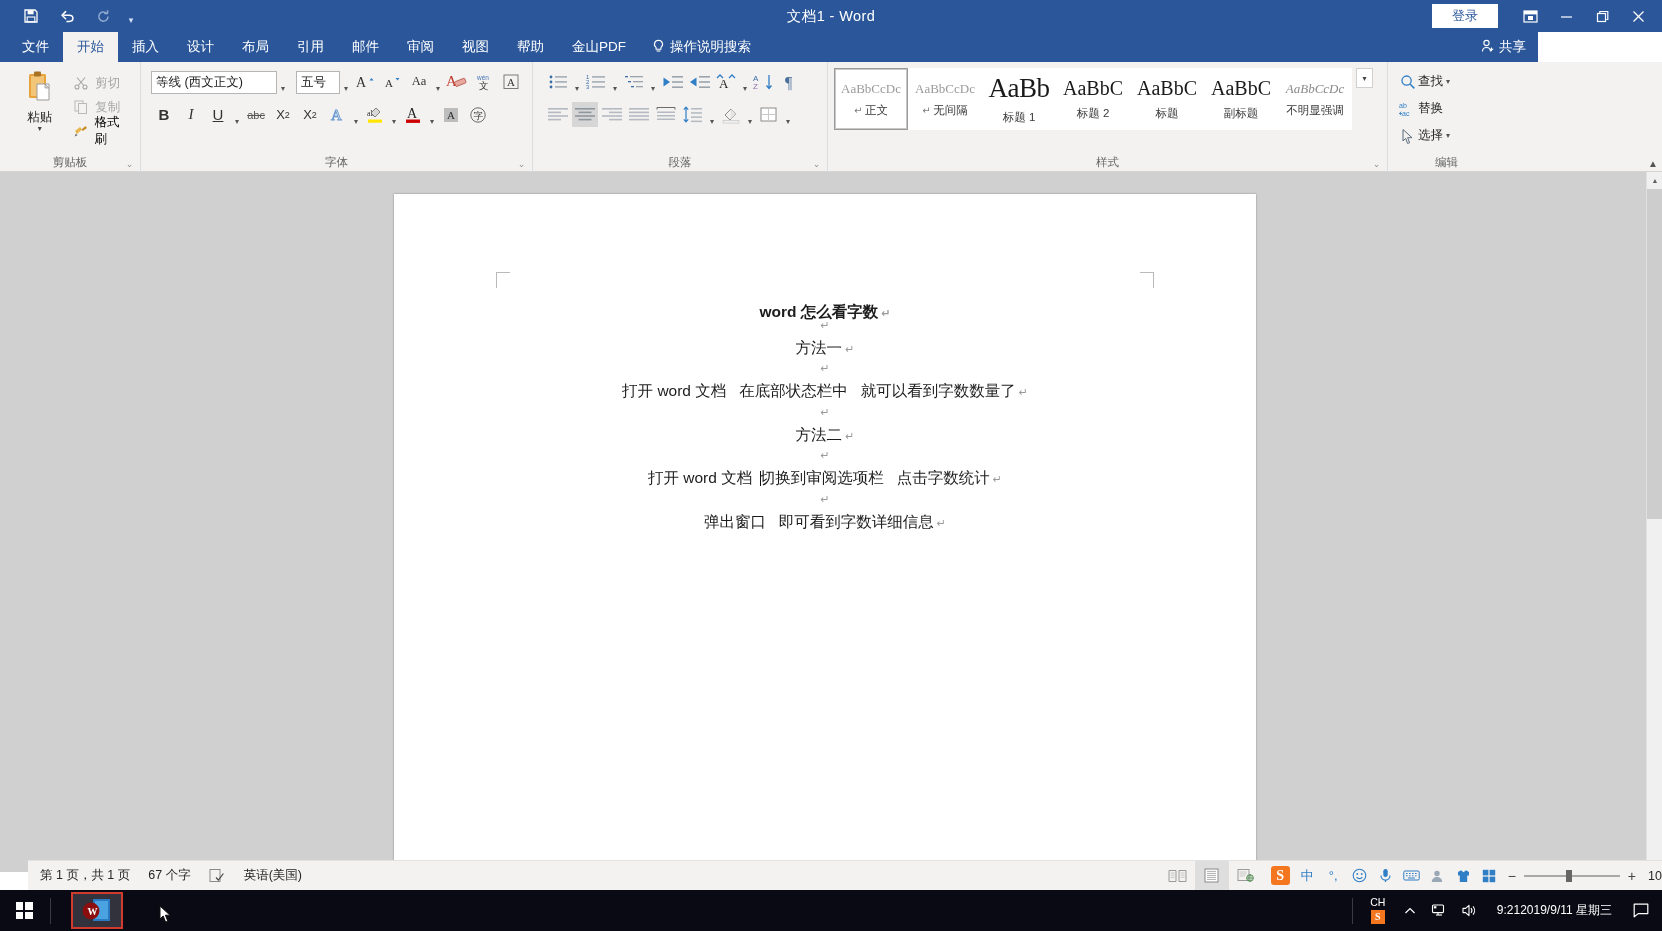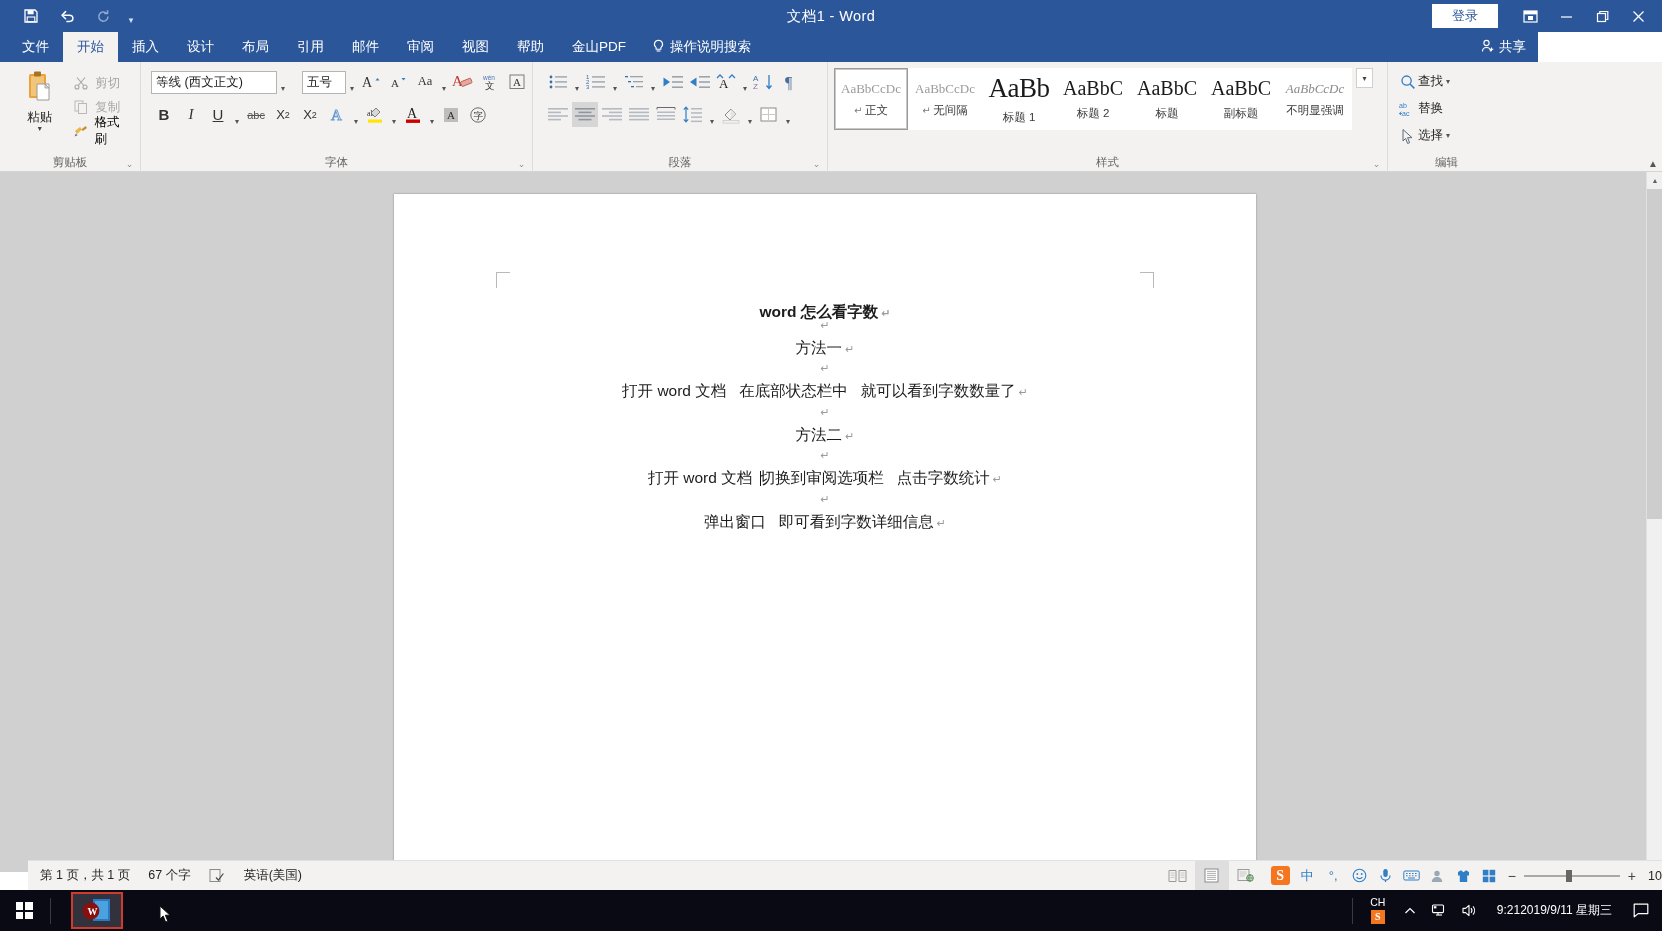--- a/index.html
+++ b/index.html
@@ -96,21 +96,21 @@
   
   .g-font { width: 392px; }
   .g-font .group-body { flex-direction: column; padding: 5px 8px 0 10px; }
   .frow { display: flex; align-items: flex-end; gap: 1px; height: 27px; }
   .frow.r2 { margin-top: 6px; }
   .fontbox, .sizebox {
     height: 23px; border: 1px solid #b5b5b5; background: #fff;
     display: flex; align-items: center; padding: 0 4px; font-size: 12.5px; color: #1a1a1a;
   }
   .fontbox { width: 126px; }
-  .sizebox { width: 44px; margin-left: 13px; }
+  .sizebox { width: 44px; margin-left: 7px; }
   .caret-sm { font-size: 8px; color: #555; padding: 0 3px; line-height: 10px; }
   .ib {
     min-width: 26px; height: 25px; display: flex; align-items: center; justify-content: center;
     font-size: 14px; color: #333;
   }
   .ib.highlighted { background: #d6d6d6; }
   .bold { font-weight: bold; font-size: 15px; }
   .ital { font-style: italic; font-family: "Liberation Serif", serif; font-size: 15px; }
   .und { text-decoration: underline; font-size: 15px; }
   .strike { text-decoration: line-through; font-size: 11px; color:#555; }

